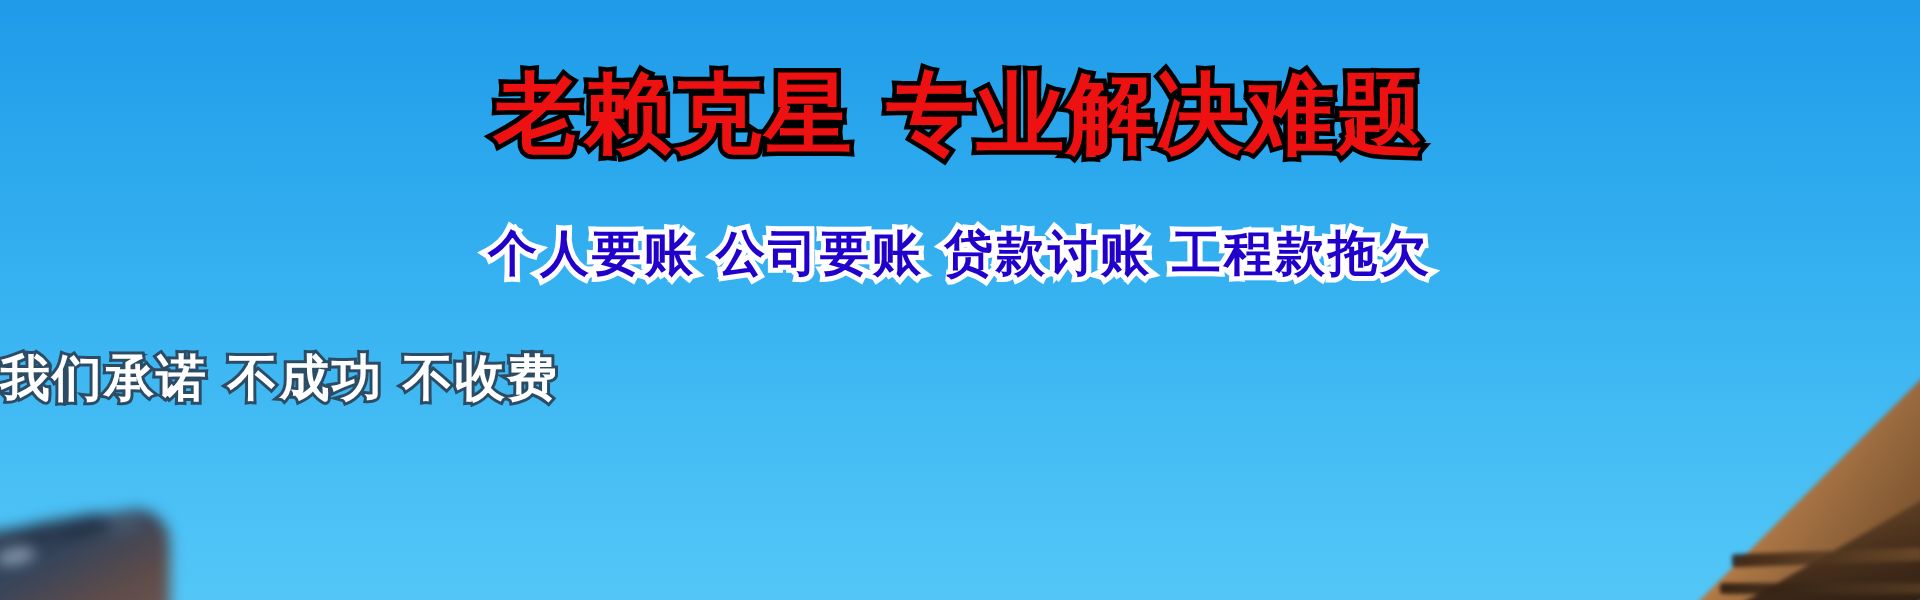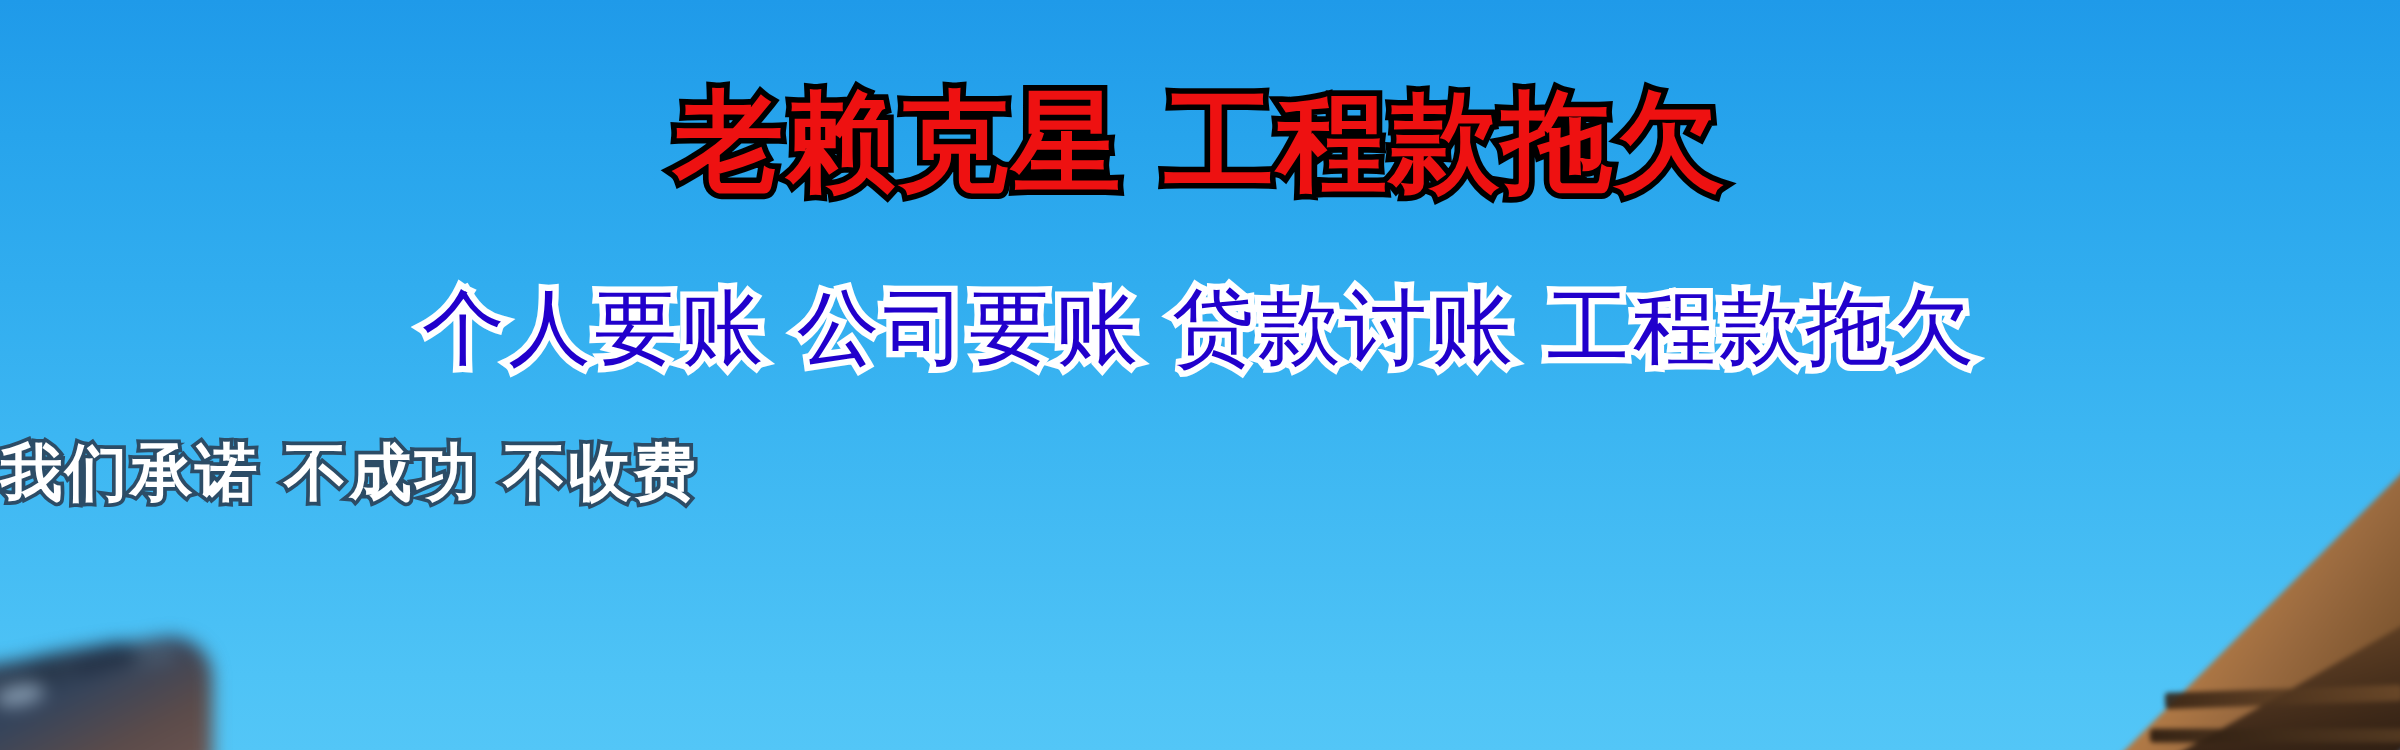--- a/index.html
+++ b/index.html
@@ -188,23 +188,23 @@
     white-space: nowrap;
   }
 
   .services {
     margin: 0;
     position: absolute;
     top: 228px;
     left: 0;
     right: 0;
     text-align: center;
-    font-size: 66px;
+    font-size: 49px;
     line-height: 1.05;
-    font-weight: 400;
+    font-weight: 700;
     letter-spacing: 3px;
     color: #2100cc;
     -webkit-text-stroke: 10px #ffffff;
     paint-order: stroke fill;
     white-space: nowrap;
   }
 
   .promise {
     margin: 0;
     position: absolute;
@@ -241,18 +241,18 @@
       <div class="wall-dark"></div>
       <div class="beam"></div>
       <div class="beam2"></div>
       <div class="eave-shadow"></div>
       <div class="eave"></div>
     </div>
 
   </div>
 
   <div class="content">
-    <h1 class="headline">老赖克星 工程款拖欠</h1>
+    <h1 class="headline">老赖克星 专业解决难题</h1>
     <h2 class="services">个人要账 公司要账 贷款讨账 工程款拖欠</h2>
     <p class="promise">我们承诺 不成功 不收费</p>
   </div>
 
 </div>
 
 </body></html>

